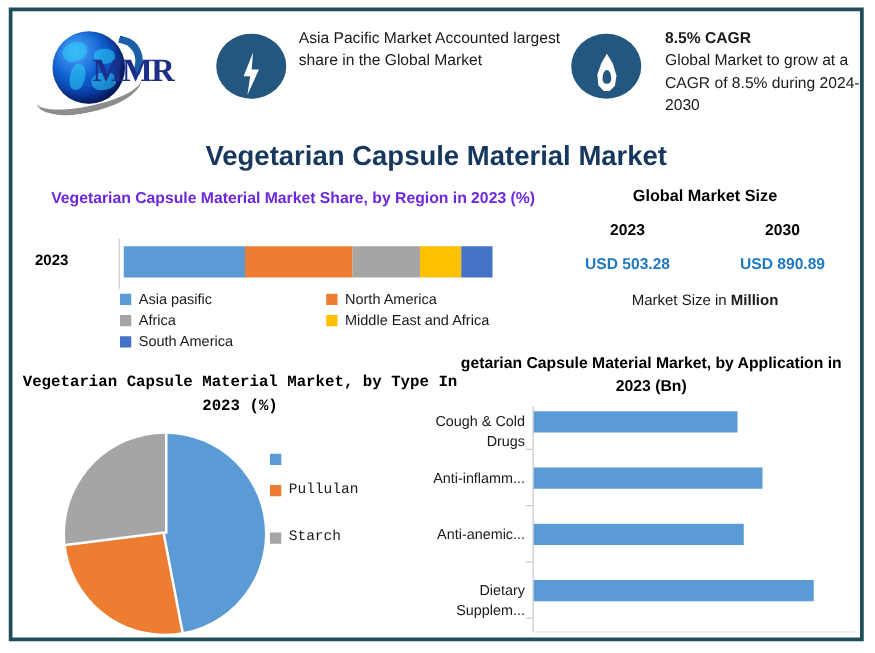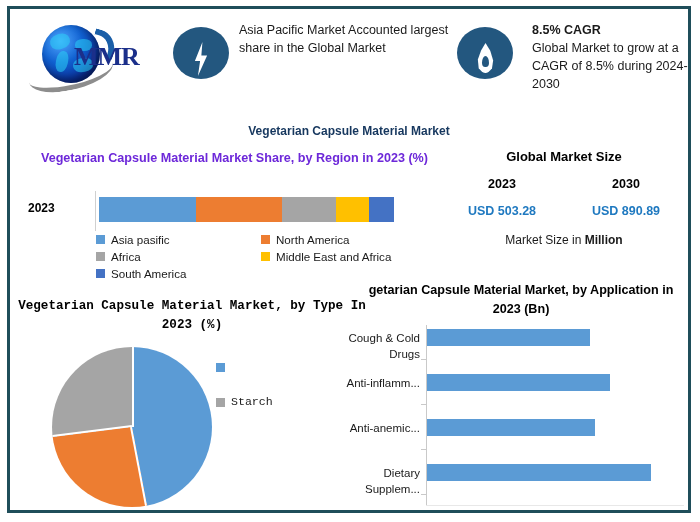--- a/index.html
+++ b/index.html
@@ -47,21 +47,21 @@
     background:#ffffff;
     clip-path:polygon(58% 0%, 16% 56%, 45% 56%, 33% 100%, 84% 40%, 52% 40%);}
   .flame{position:absolute;left:20px;top:16px;width:17px;height:30px;background:#ffffff;
     border-radius:50% 50% 48% 48% / 68% 68% 32% 32%;
     clip-path:polygon(50% 0%,78% 26%,95% 58%,88% 85%,62% 100%,36% 100%,10% 84%,5% 55%,24% 25%);}
   .flame:after{content:"";position:absolute;left:5px;top:13px;width:7px;height:11px;
     border-radius:50% 50% 45% 45%/62% 62% 38% 38%;background:#23577f;}
 
   
   .main-title{position:absolute;left:0;top:103px;width:678px;text-align:center;
-    font-size:12px;font-weight:bold;color:#16375e;margin-top:12px;}
+    font-size:22px;font-weight:bold;color:#16375e;}
 
   
   .region-panel{position:absolute;left:6px;top:140px;width:412px;height:145px;}
   .chart-title{text-align:right;font-size:12.6px;font-weight:bold;color:#6d28d9;line-height:1.45;}
   .region-row{position:absolute;left:0;top:46px;width:412px;height:30px;}
   .region-cat{position:absolute;left:12px;top:6px;font-size:12px;font-weight:bold;color:#000;}
   .region-axis{position:absolute;left:79px;top:-4px;width:1px;height:40px;background:#d0d0d0;}
   .stack{position:absolute;left:83px;top:2px;height:25px;width:295px;display:flex;}
   .stack span{display:block;height:100%;}
   .region-legend{position:absolute;left:80px;top:84px;width:330px;
@@ -196,20 +196,24 @@
     <div class="pie-title">Vegetarian Capsule Material Market, by Type In 2023 (%)</div>
     <div class="pie" id="pie" style="background: conic-gradient(rgb(91, 155, 213) 0deg, rgb(91, 155, 213) 169.2deg, rgb(237, 125, 49) 169.2deg, rgb(237, 125, 49) 262.8deg, rgb(165, 165, 165) 262.8deg, rgb(165, 165, 165) 360deg);">
         <div class="pie-sep" style="left: 80px; top: 80px; width: 80px; height: 2px; background: rgb(255, 255, 255); transform: rotate(-90deg);"></div>
         <div class="pie-sep" style="left: 80px; top: 80px; width: 80px; height: 2px; background: rgb(255, 255, 255); transform: rotate(79.2deg);"></div>
         <div class="pie-sep" style="left: 80px; top: 80px; width: 80px; height: 2px; background: rgb(255, 255, 255); transform: rotate(172.8deg);"></div>
       </div>
     <div class="pie-legend" id="pie-legend">
         <div class="li" style="margin-top: 0px;">
           <i class="sw" style="background:#5b9bd5"></i>
         </div>
+        <div class="li" style="margin-top: 12px;">
+          <i class="sw" style="background:#ed7d31"></i>
+          <span>Pullulan</span>
+        </div>
         <div class="li" style="margin-top: 22px;">
           <i class="sw" style="background:#a5a5a5"></i>
           <span>Starch</span>
         </div>
       </div>
   </div>
 
   <div class="app-panel">
     <div class="app-title">getarian Capsule Material Market, by Application in 2023 (Bn)</div>
     <div class="app-plot" id="app-plot">

